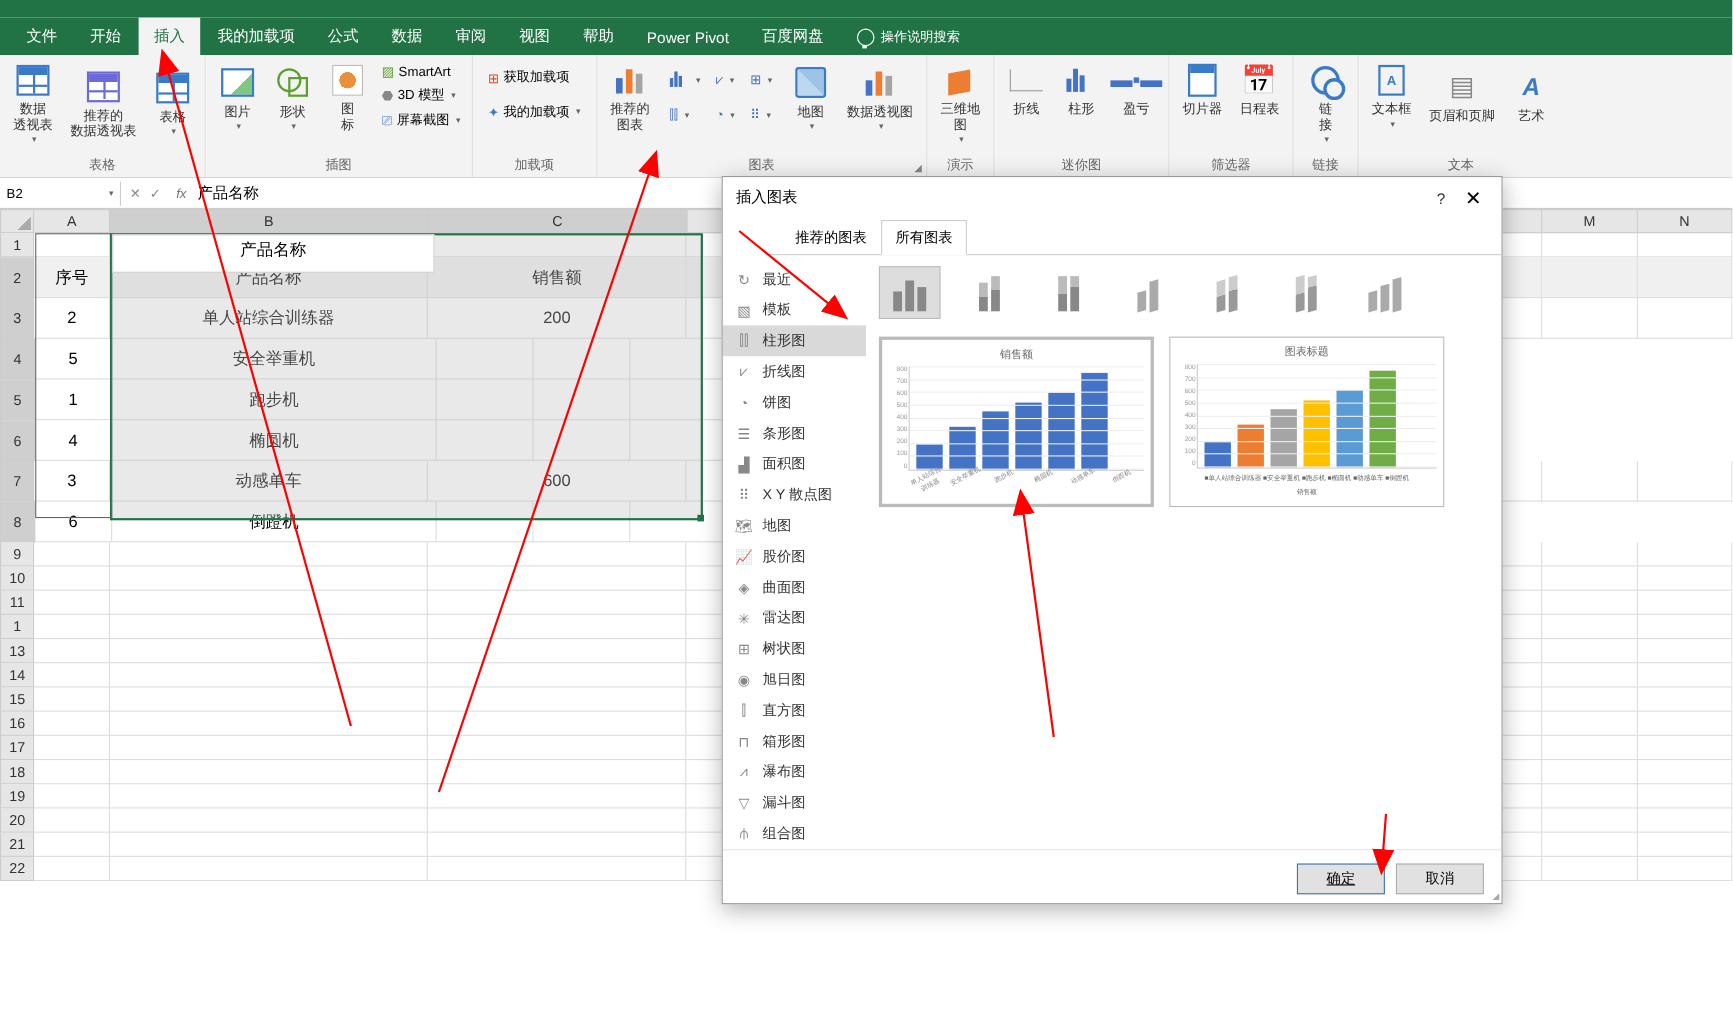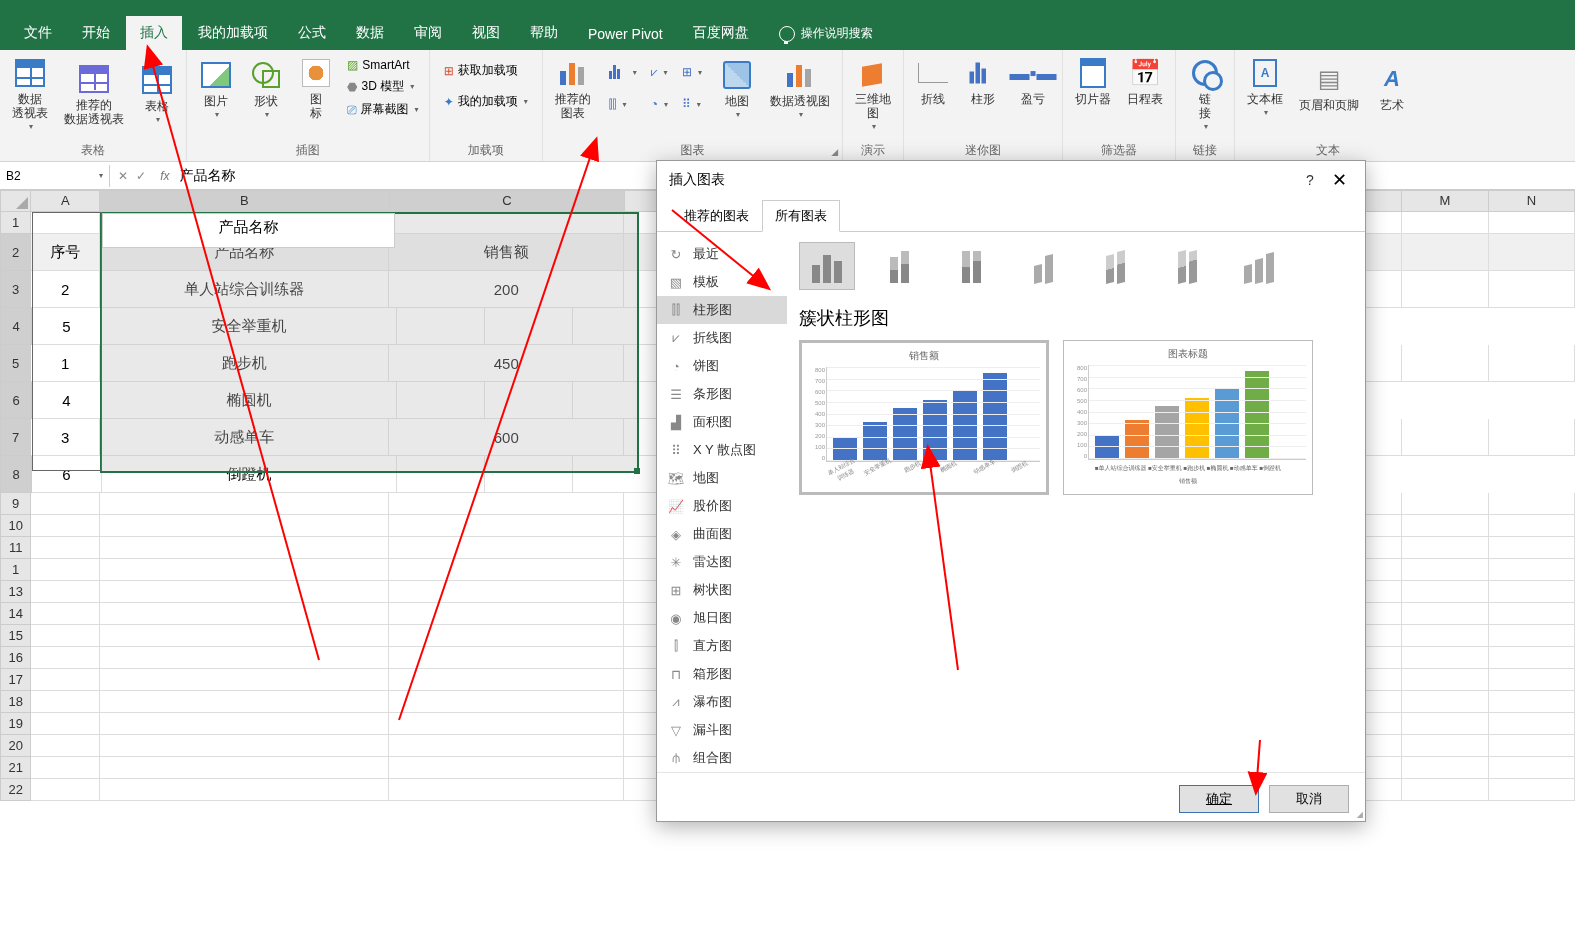--- a/index.html
+++ b/index.html
@@ -71,21 +71,21 @@
     .sel-fill{position:absolute;background:#bfbfbf;opacity:0.35;pointer-events:none;}
     .hdr-cell{background:#f0f0f0;font-weight:normal;}
     .segment-B2{position:absolute;background:#fff;border:1px solid #ccc;padding:4px 8px;font-size:15px;z-index:2;}
     .drag-handle{position:absolute;width:6px;height:6px;background:#217346;right:-3px;bottom:-3px;}
 
     
     .dialog{position:absolute;left:656px;top:160px;width:710px;height:662px;background:#fff;border:1px solid #999;box-shadow:0 5px 20px rgba(0,0,0,0.3);}
     .dlg-title{display:flex;justify-content:space-between;align-items:center;padding:8px 12px;font-size:14px;}
     .dlg-close{font-size:18px;cursor:pointer;padding:0 6px;}
     .dlg-help{cursor:pointer;color:#333;font-size:14px;margin-left:auto;margin-right:12px;}
-    .dlg-tabs{display:flex;border-bottom:1px solid #ccc;padding-left:14px;}
+    .dlg-tabs{display:flex;border-bottom:1px solid #ccc;padding-left:14px;margin-left:39px;}
     .dlg-tab{padding:6px 12px;font-size:13px;border:1px solid transparent;cursor:pointer;position:relative;top:1px;}
     .dlg-tab.active{border:1px solid #ccc;border-bottom-color:#fff;background:#fff;}
     .dlg-body{display:flex;height:540px;}
     .dlg-side{width:130px;padding:8px 0;overflow-y:auto;}
     .side-item{display:flex;align-items:center;gap:8px;padding:5px 10px;font-size:13px;cursor:pointer;color:#333;}
     .side-item .sico{width:18px;height:14px;display:inline-flex;align-items:center;justify-content:center;color:#888;}
     .side-item.sel{background:#d9d9d9;}
     .dlg-main{flex:1;padding:10px 12px;}
     .subtype-row{display:flex;gap:16px;margin-bottom:16px;}
     .subtype{width:56px;height:48px;border:1px solid transparent;display:flex;align-items:flex-end;justify-content:center;gap:3px;padding:6px;cursor:pointer;}
@@ -486,21 +486,20 @@
         <div class="cell" style="width: 88px;"></div>
         <div class="cell" style="width: 88px;"></div>
         <div class="cell" style="width: 88px;"></div>
         <div class="cell" style="width: 88px;"></div>
         <div class="cell" style="width: 88px;"></div>
       </div>
       <div class="row">
         <div class="row-h sel">5</div>
         <div class="cell" style="width: 70px; justify-content: center;">1</div>
         <div class="cell" style="width: 295px; justify-content: center;">跑步机</div>
-        <div class="cell" style="width: 240px; justify-content: center;">450</div>
         <div class="cell" style="width: 88px;"></div>
         <div class="cell" style="width: 88px;"></div>
         <div class="cell" style="width: 88px;"></div>
         <div class="cell" style="width: 88px;"></div>
         <div class="cell" style="width: 88px;"></div>
         <div class="cell" style="width: 88px;"></div>
         <div class="cell" style="width: 88px;"></div>
         <div class="cell" style="width: 88px;"></div>
         <div class="cell" style="width: 88px;"></div>
         <div class="cell" style="width: 88px;"></div>
@@ -920,21 +919,20 @@
         <div class="subtype">
             <span style="height:32px;background:linear-gradient(#ccc 50%,#999 50%);transform:skewY(-15deg)"></span>
             <span style="height:32px;background:linear-gradient(#ccc 30%,#999 30%);transform:skewY(-15deg)"></span>
           </div>
         <div class="subtype">
             <span style="height:18px;background:#aaa;transform:skewY(-15deg)"></span>
             <span style="height:24px;background:#aaa;transform:skewY(-15deg)"></span>
             <span style="height:30px;background:#aaa;transform:skewY(-15deg)"></span>
           </div>
       </div>
-      <div class="sub-lbl">簇状柱形图</div>
       <div class="previews">
         <div class="preview" style="border:3px solid #bbb">
           <div class="ptitle">销售额</div>
           <div class="pchart" id="pchart1" style="margin-left:18px;position:relative">
             <div class="ylab" id="ylab1">
                 <div>800</div>
                 <div>700</div>
                 <div>600</div>
                 <div>500</div>
                 <div>400</div>

